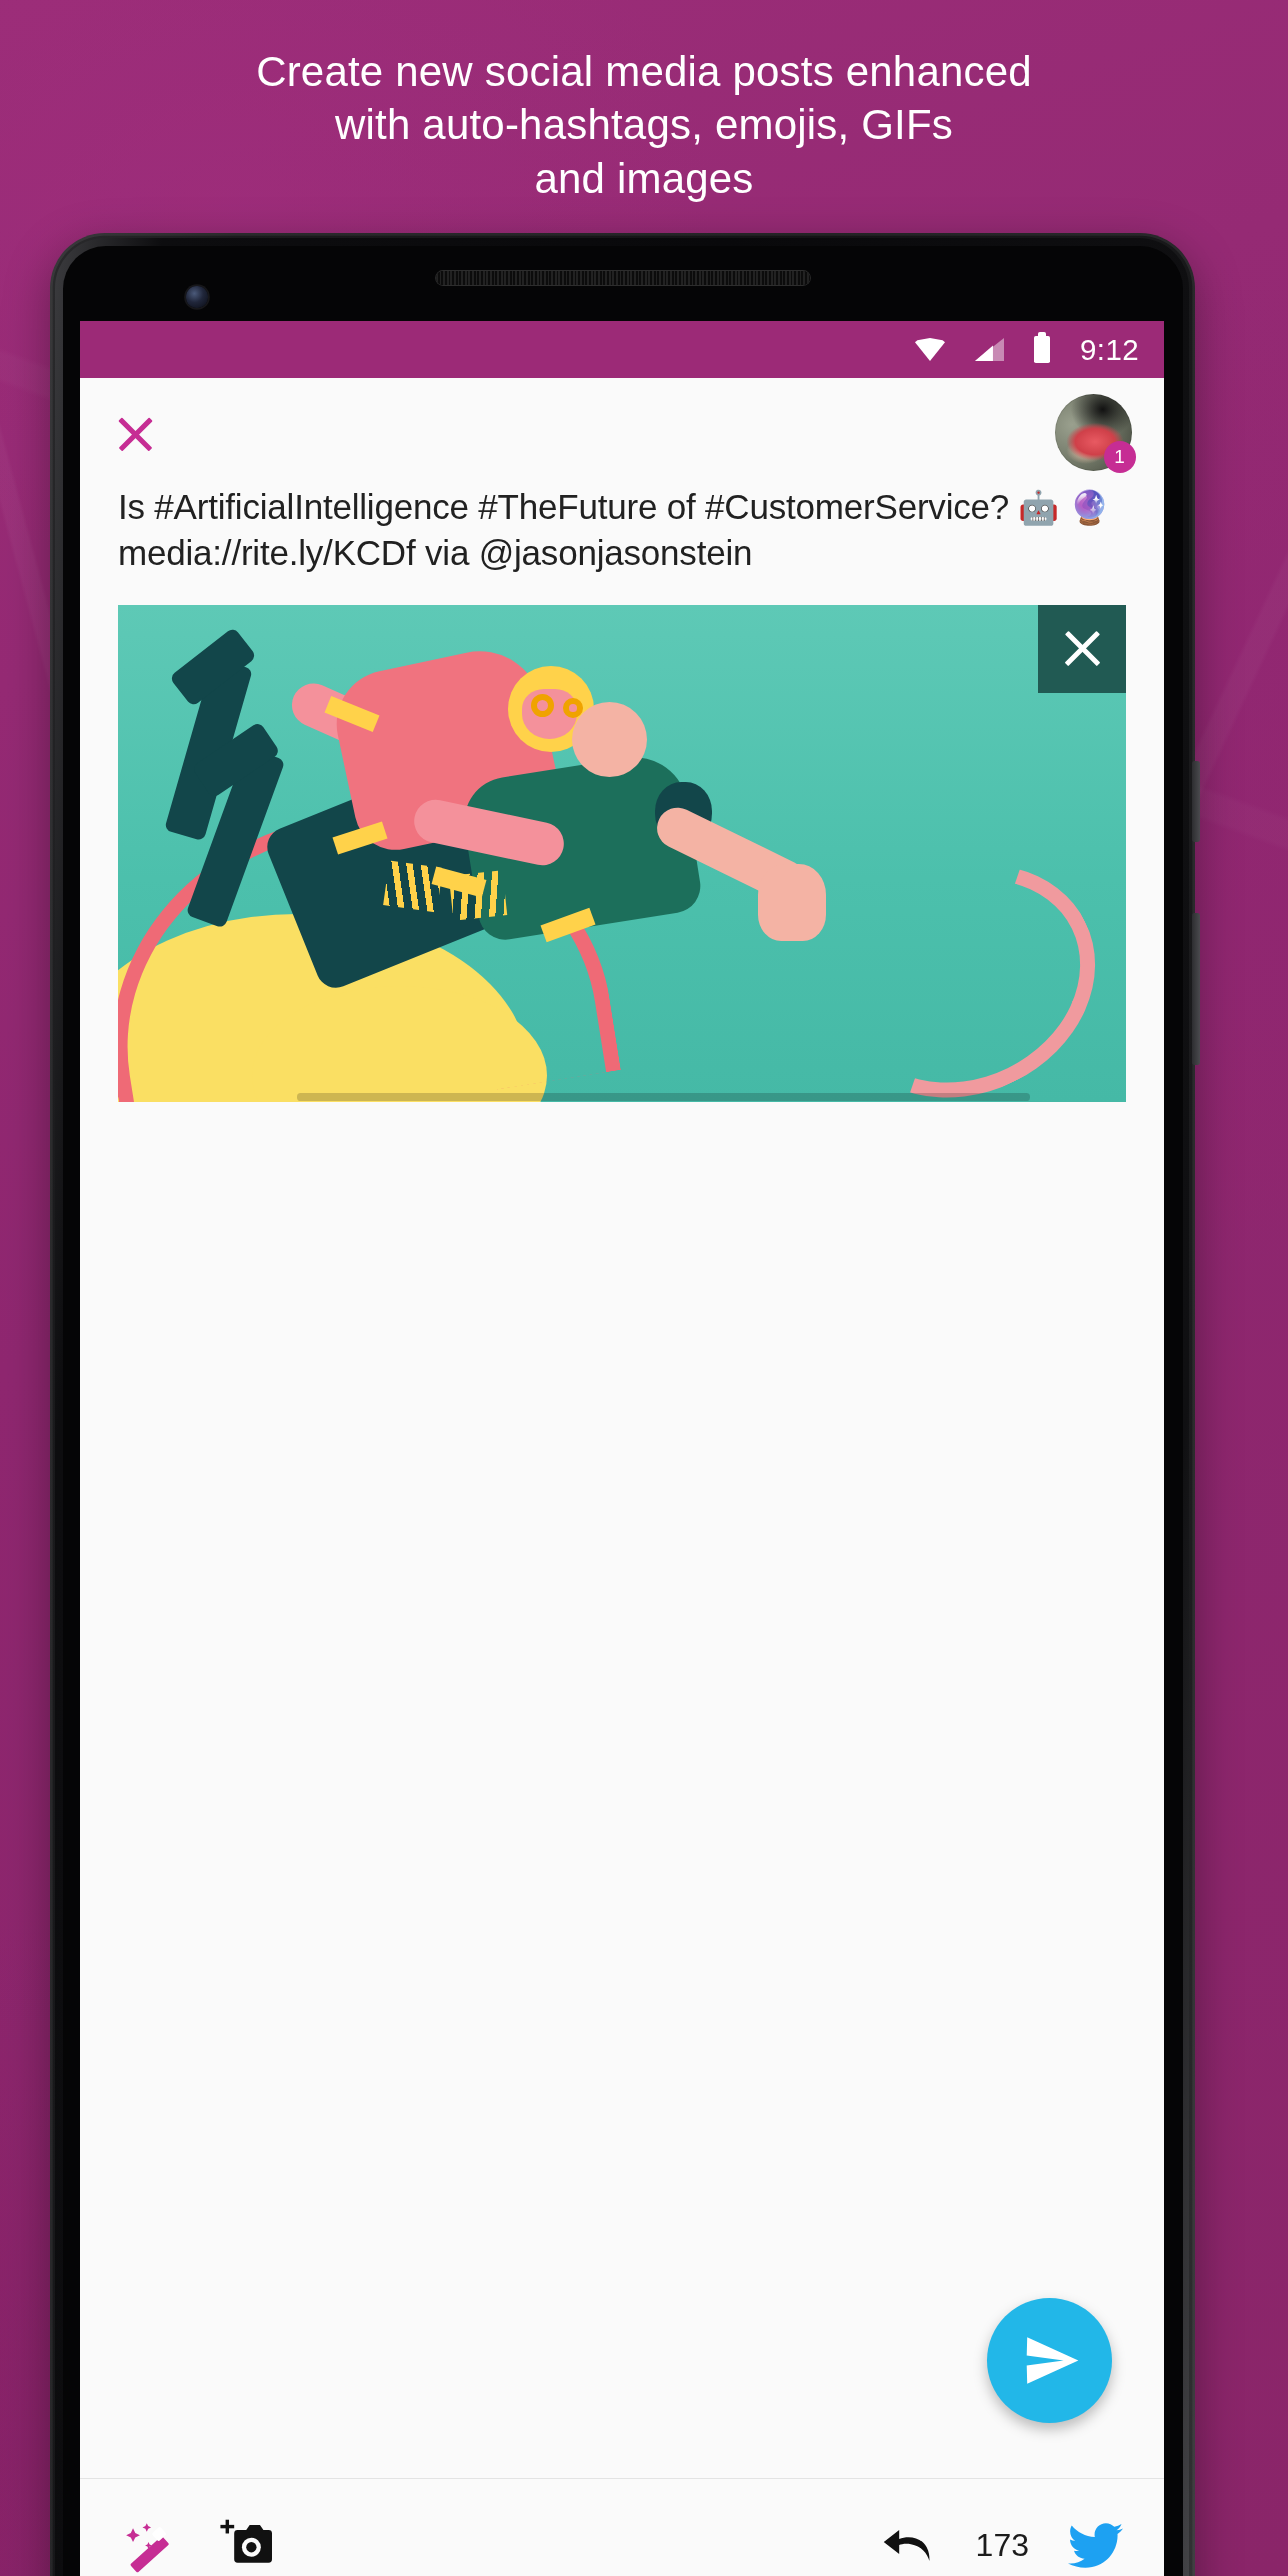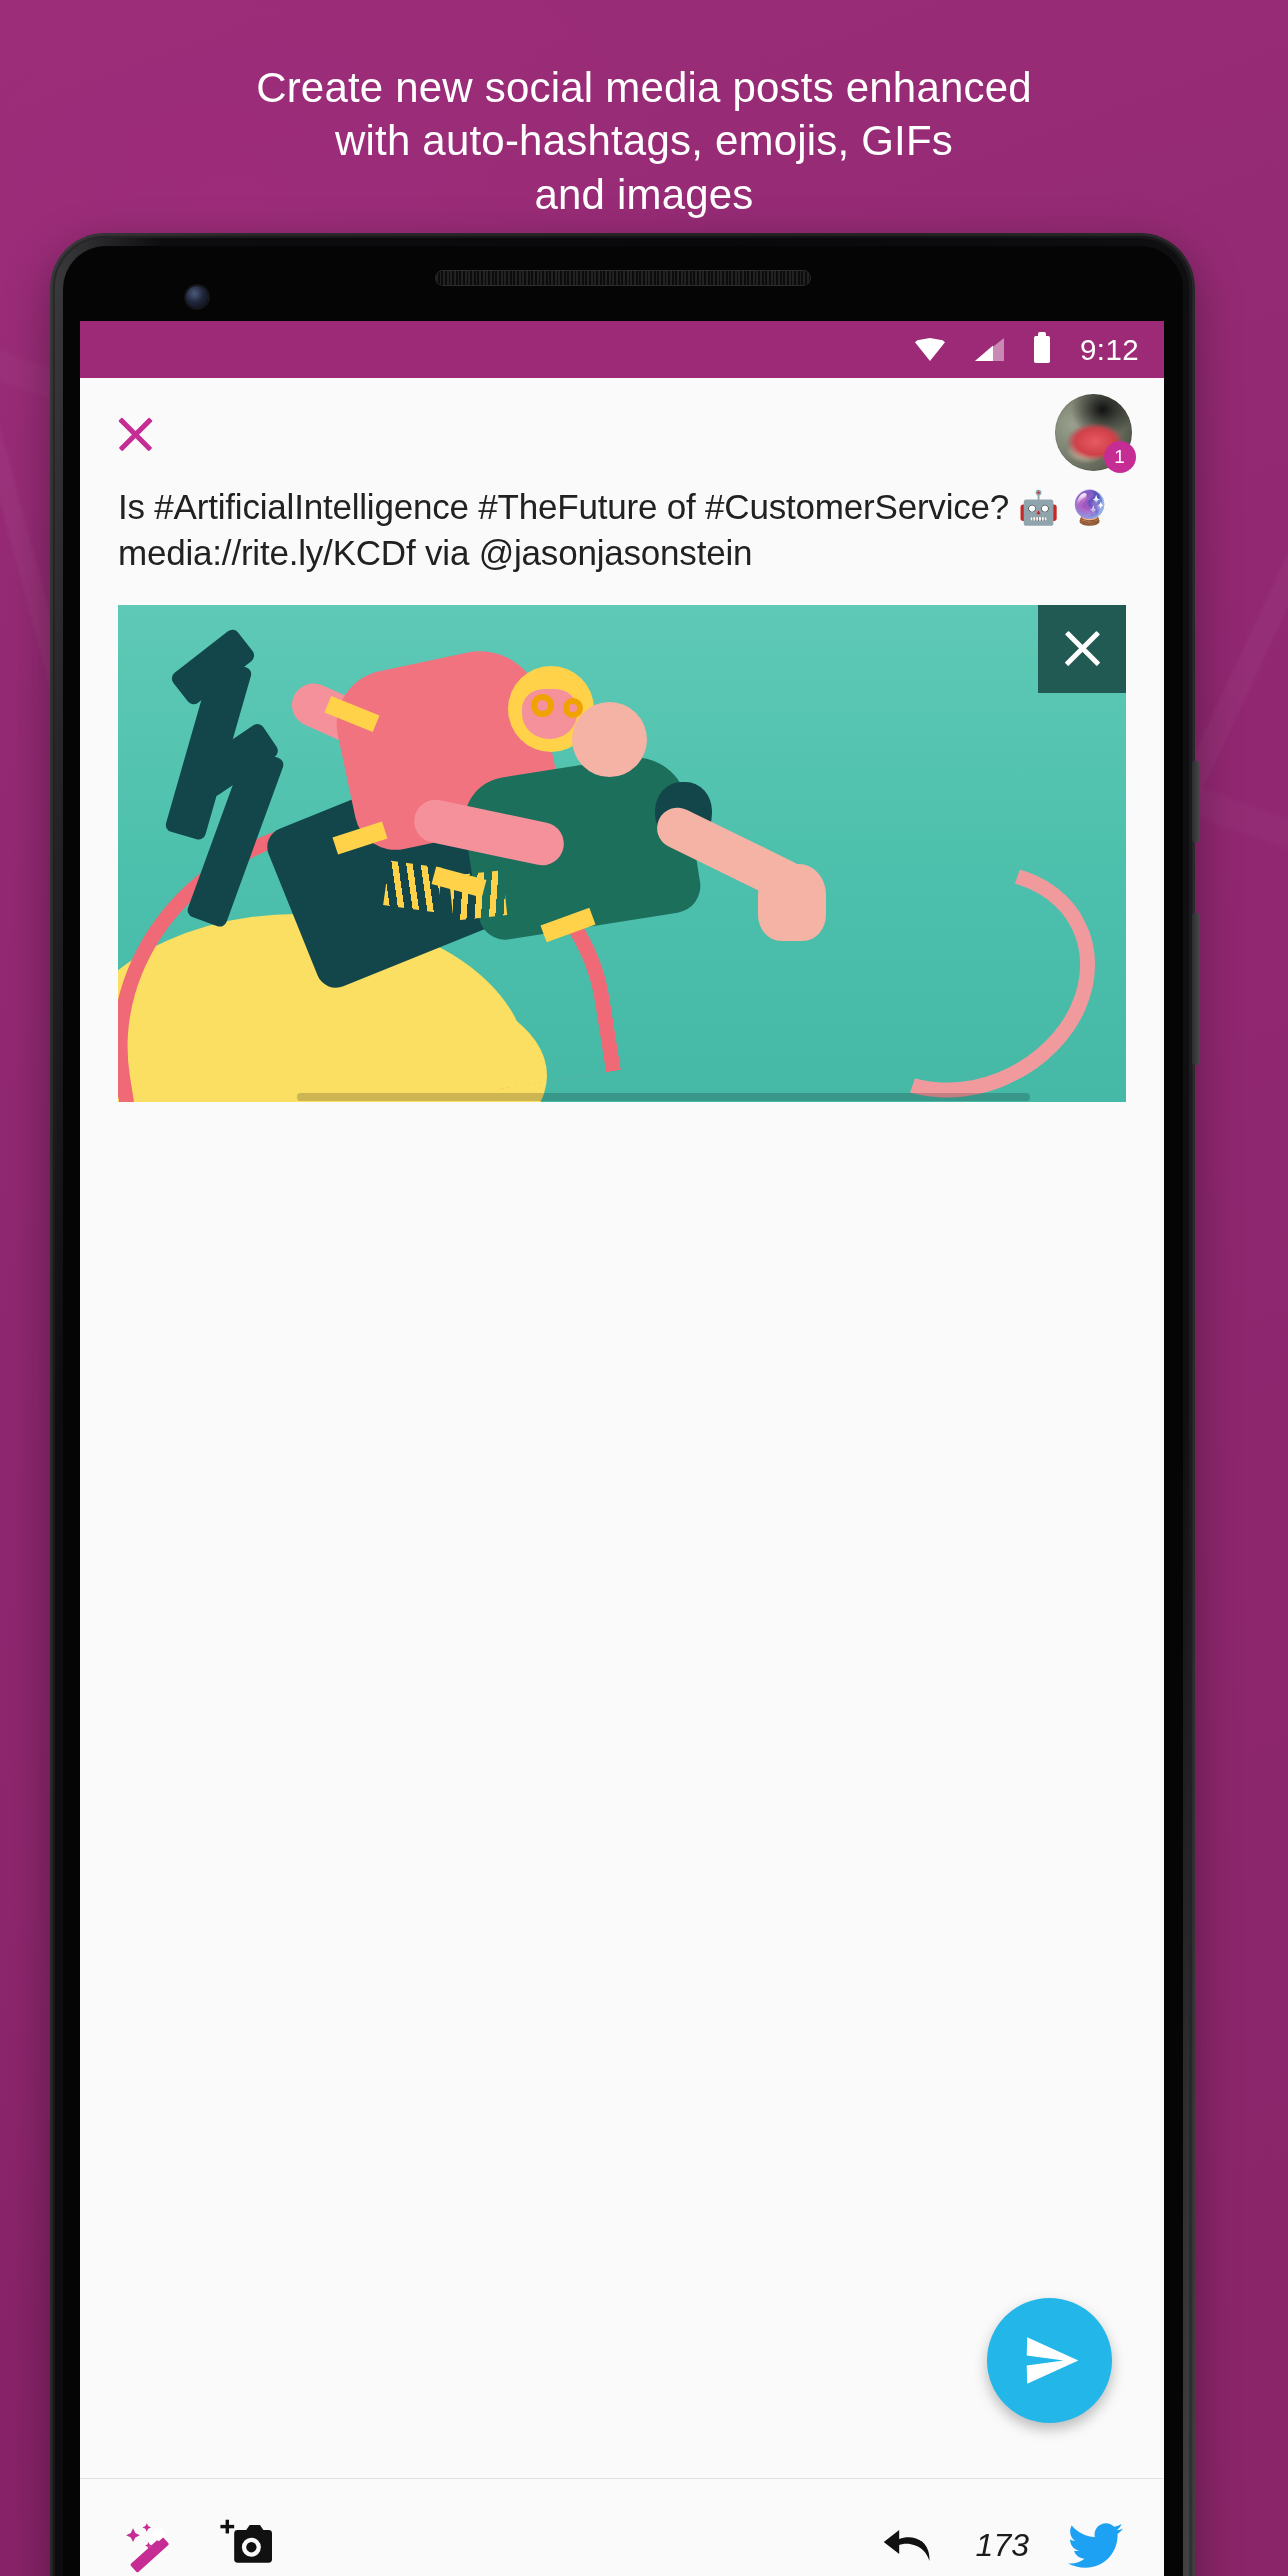--- a/index.html
+++ b/index.html
@@ -33,21 +33,20 @@
   #headline{
     position:absolute; left:0; right:0; top:45px;
     text-align:center;
     color:#ffffff;
     font-size:42px;
     line-height:1.27;
     font-weight:400;
     letter-spacing:0.2px;
     padding:0 27px;
     white-space:pre-line;
-    margin-top:16px;
   }
 
   
   #phone{
     position:absolute;
     left:50px; top:233px;
     width:1145px; height:2379px;
   }
   .phone-body{
     position:absolute; left:0; top:0;
@@ -284,21 +283,21 @@
   .fab svg{ width:59px; height:59px; transform:translate(1.8px,0); }
 
   .bottombar{
     height:134px; background:#fafafa;
     border-top:1.8px solid #e3e3e3;
     display:flex; align-items:center;
     padding:0 41px;
     flex:0 0 auto;
   }
   .bb-left{ display:flex; align-items:center; gap:41px; }
-  .bb-right{ margin-left:auto; display:flex; align-items:center; gap:39px;font-style:italic; }
+  .bb-right{ margin-left:auto; display:flex; align-items:center; gap:39px; }
   .icon-wand{ width:55px; height:55px; }
   .icon-cam{ width:55px; height:55px; }
   .icon-undo{ width:55px; height:43px; }
   .char-count{ font-size:32px; color:#1b1b1b; }
   .icon-twitter{ width:55px; height:47px; }
 </style>
 </head>
 <body>
 
 <div id="bg"></div>

